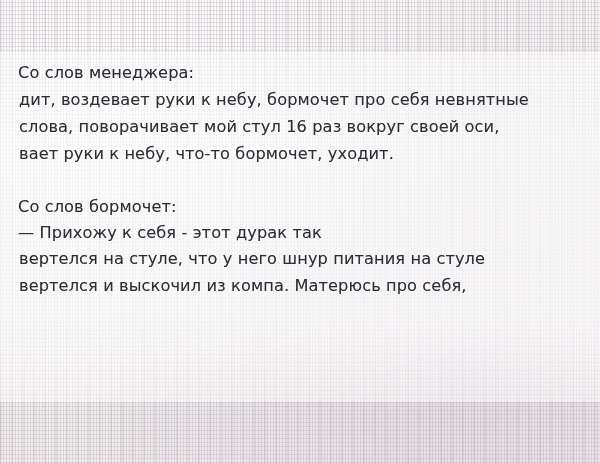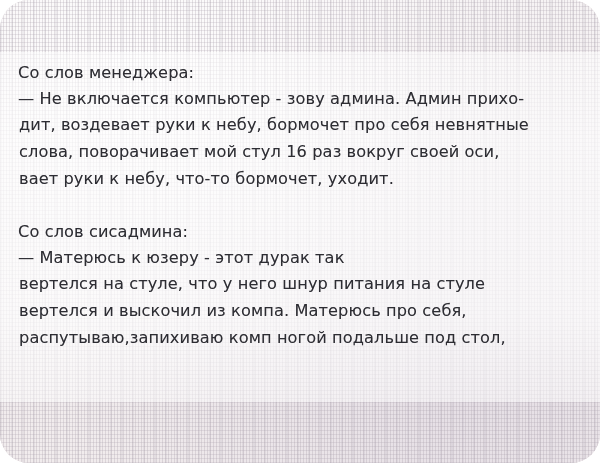--- a/index.html
+++ b/index.html
@@ -12,21 +12,20 @@
     overflow: hidden;
     font-family: "Liberation Sans", sans-serif;
   }
 
   #page {
     position: relative;
     width: 600px;
     height: 463px;
     background-color: #f2eeee;
     overflow: hidden;
-    border-radius: 29px;
   }
 
   
   #texture {
     position: absolute;
     inset: 0;
     background-color: #f4f0f0;
     background-image:
       repeating-linear-gradient(90deg,
         rgba(170,160,170,0.30) 0px,
@@ -108,30 +107,28 @@
 
 <div id="page">
 
   <div id="texture"></div>
   <div id="paper-wash"></div>
 
   <div id="content">
 
     <div class="text-block">
       <p class="heading">Со слов менеджера:</p>
-      <p class="para dash-line">— Не включается компьютер - зову админа. Админ прихо-</p>
       <p class="para">дит, воздевает руки к небу, бормочет про себя невнятные</p>
       <p class="para">слова, поворачивает мой стул 16 раз вокруг своей оси,</p>
       <p class="para">вает руки к небу, что-то бормочет, уходит.</p>
     </div>
 
     <div class="block-gap"></div>
 
     <div class="text-block">
-      <p class="heading">Со слов сисадмина:</p>
-      <p class="para dash-line">— Матерюсь к юзеру - этот дурак так</p>
+      <p class="heading">Со слов бормочет:</p>
+      <p class="para dash-line">— Прихожу к себя - этот дурак так</p>
       <p class="para">вертелся на стуле, что у него шнур питания на стуле</p>
       <p class="para">вертелся и выскочил из компа. Матерюсь про себя,</p>
-      <p class="para">распутываю,запихиваю комп ногой подальше под стол,</p>
     </div>
 
   </div>
 </div>
 
 </body></html>

